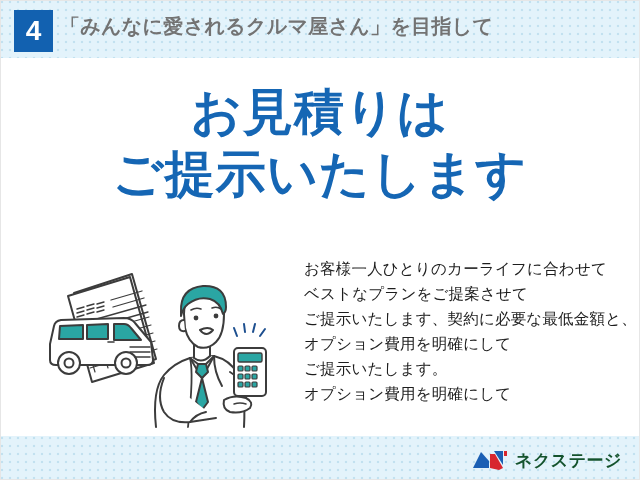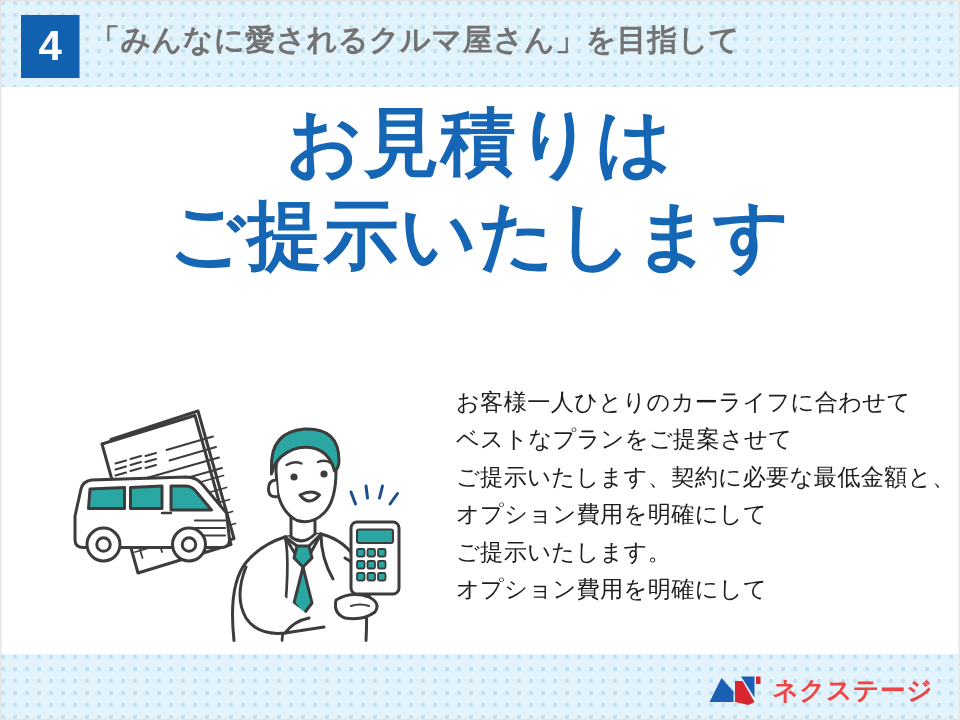--- a/index.html
+++ b/index.html
@@ -65,21 +65,21 @@
     font-weight: bold;
     color: #737373;
     letter-spacing: 0.3px;
     white-space: nowrap;
   }
 
   
   #headline {
     position: absolute;
     left: 0;
-    top: 65px;
+    top: 82px;
     width: 640px;
     text-align: center;
   }
   .headline-line {
     display: block;
     color: #1566b4;
     font-weight: bold;
     letter-spacing: 1px;
     white-space: nowrap;
   }
@@ -134,21 +134,21 @@
     display: flex;
     align-items: center;
     gap: 7px;
   }
   #brand-mark {
     display: block;
   }
   #brand-name {
     font-size: 17px;
     font-weight: bold;
-    color: #ef4444;
+    color: #14532d;
     letter-spacing: 0.5px;
     white-space: nowrap;
   }
 
   #frame-border {
     position: absolute;
     left: 0;
     top: 0;
     width: 640px;
     height: 480px;

